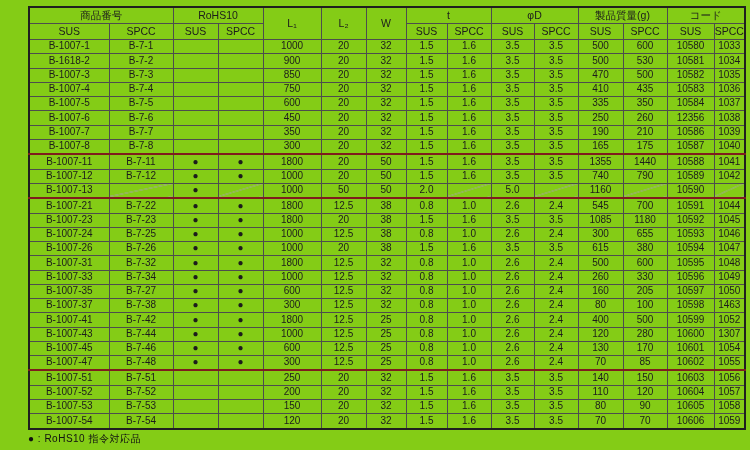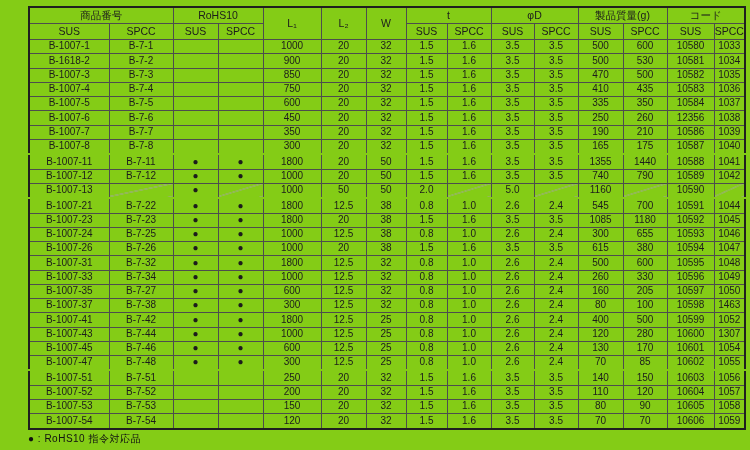--- a/index.html
+++ b/index.html
@@ -10,21 +10,21 @@
     border-collapse:collapse;table-layout:fixed;
     border:2px solid #1f1f1f;
   }
   .spec th,.spec td{
     border:1px solid #4d4d4d;
     text-align:center;vertical-align:middle;
     padding:0;color:#1c1c1c;font-size:10px;line-height:1.05;
     overflow:hidden;white-space:nowrap;
   }
   .spec thead th{font-size:10.5px;font-weight:normal;height:15px;}
-  .spec tbody tr.grp td{border-top:2px solid #84cc16;}
+  .spec tbody tr.grp td{border-top:2px solid #7f1d1d;}
   .spec td.dot{font-size:10px;}
   .spec td.diag{
     background-image:linear-gradient(to bottom right,
       transparent 48%, #a3a3a3 49%, #a3a3a3 51%, transparent 52%);
   }
   col.c0{width:80px}col.c1{width:64px}col.c2{width:45px}col.c3{width:45px}
   col.c4{width:58px}col.c5{width:45px}col.c6{width:40px}col.c7{width:41px}
   col.c8{width:44px}col.c9{width:43px}col.c10{width:44px}col.c11{width:45px}
   col.c12{width:44px}col.c13{width:47px}col.c14{width:31px}
   .footer-note{

